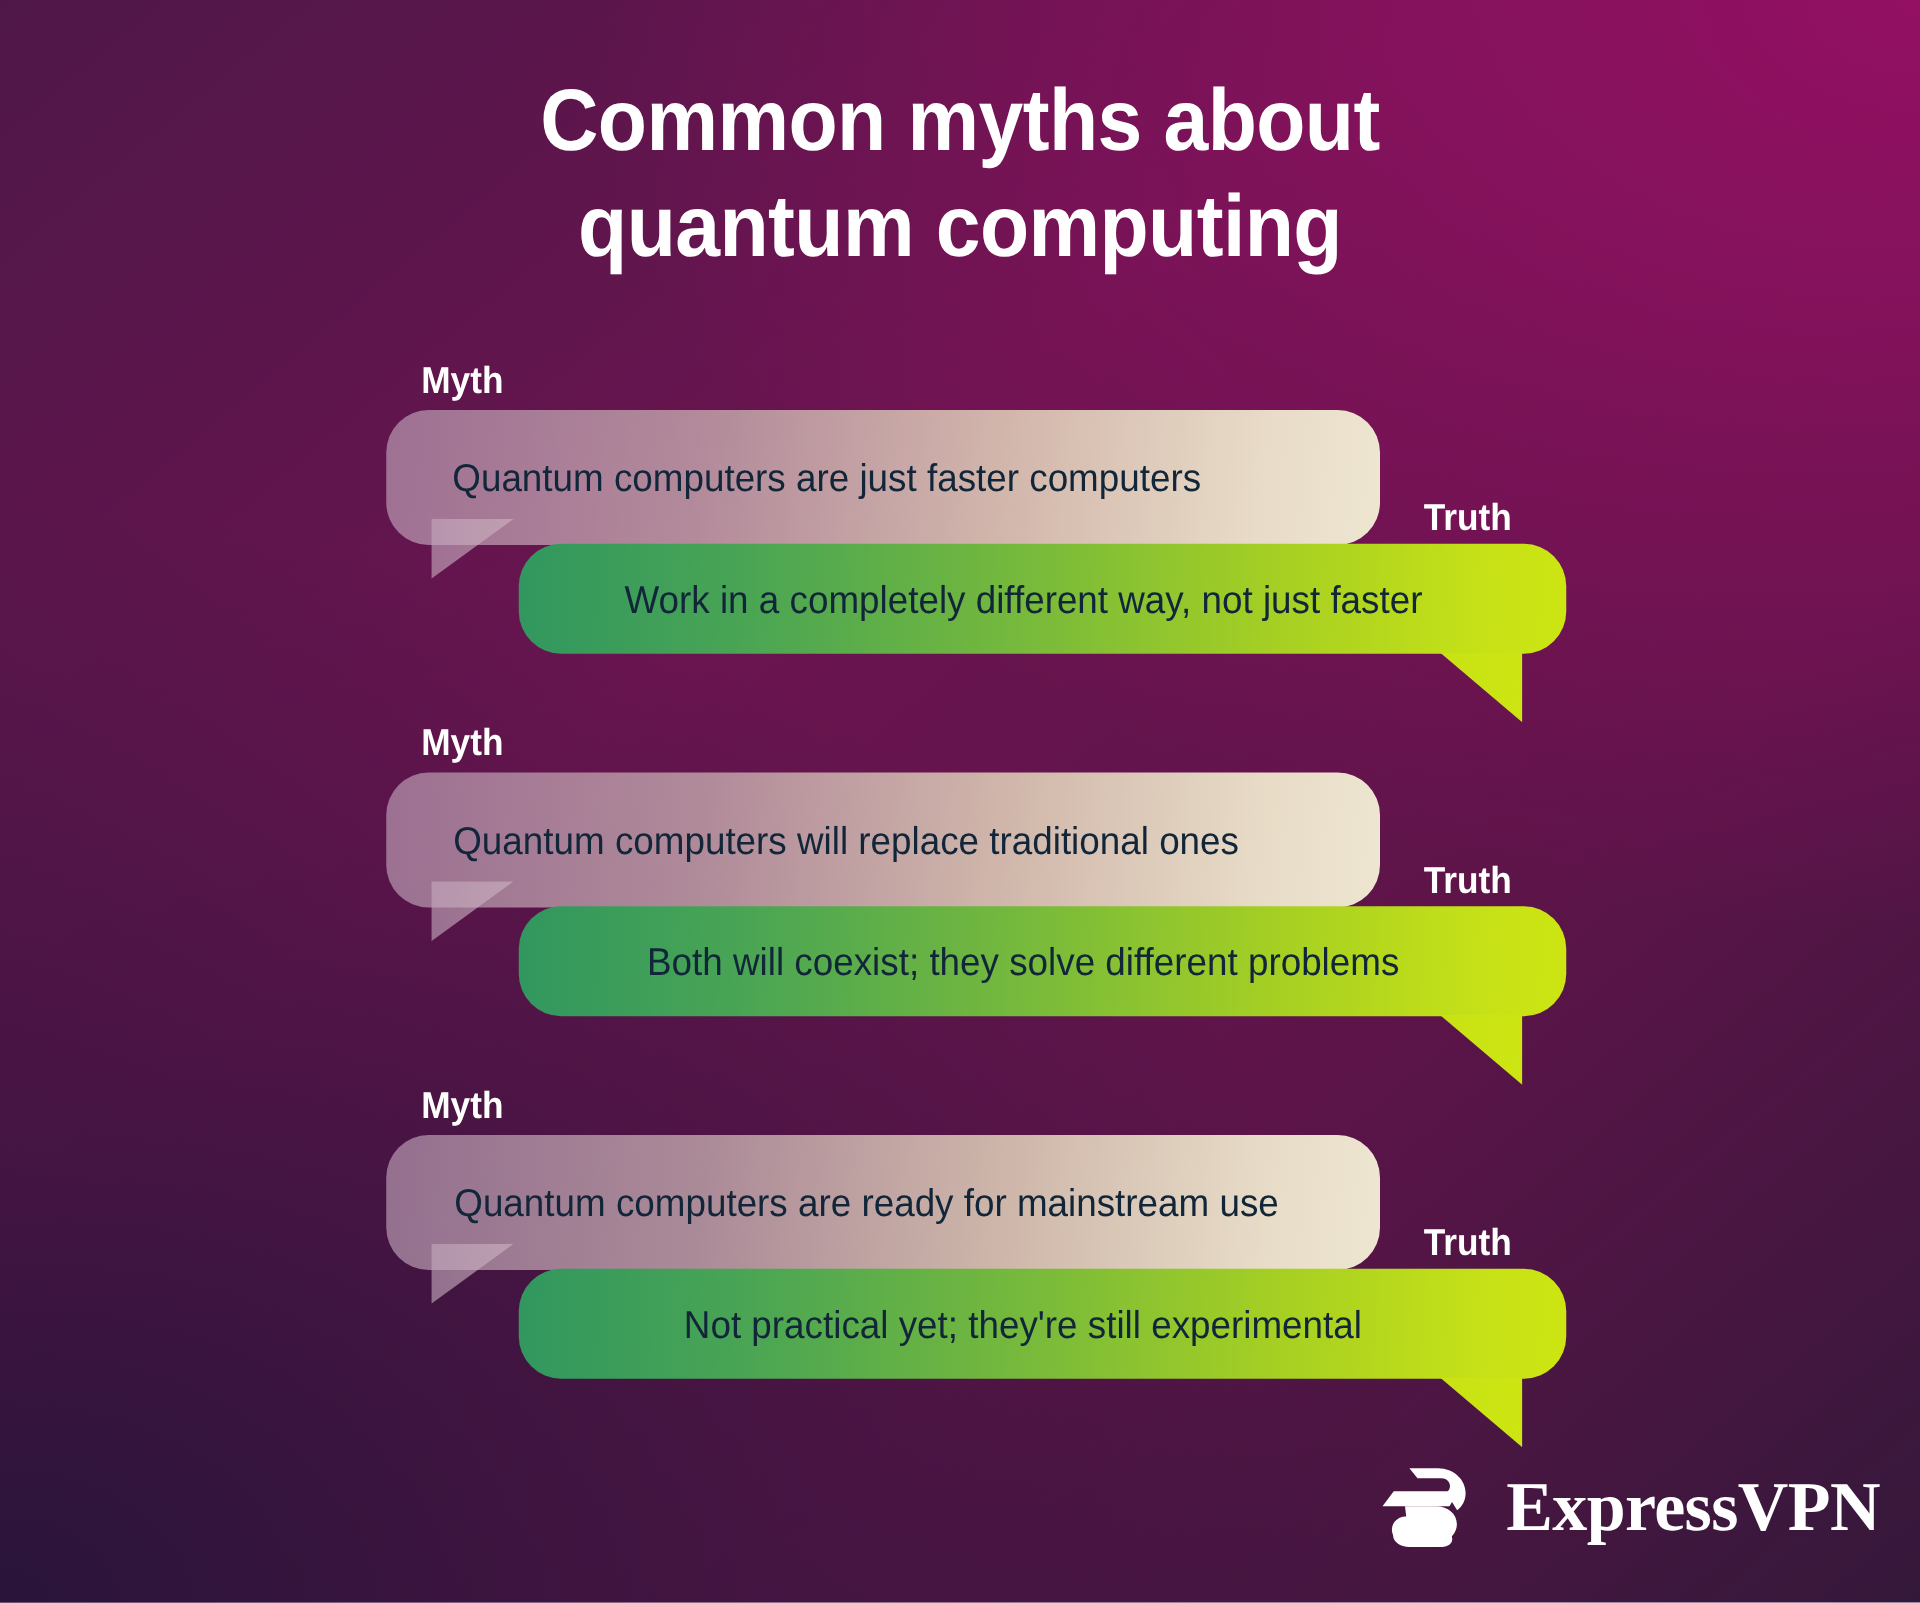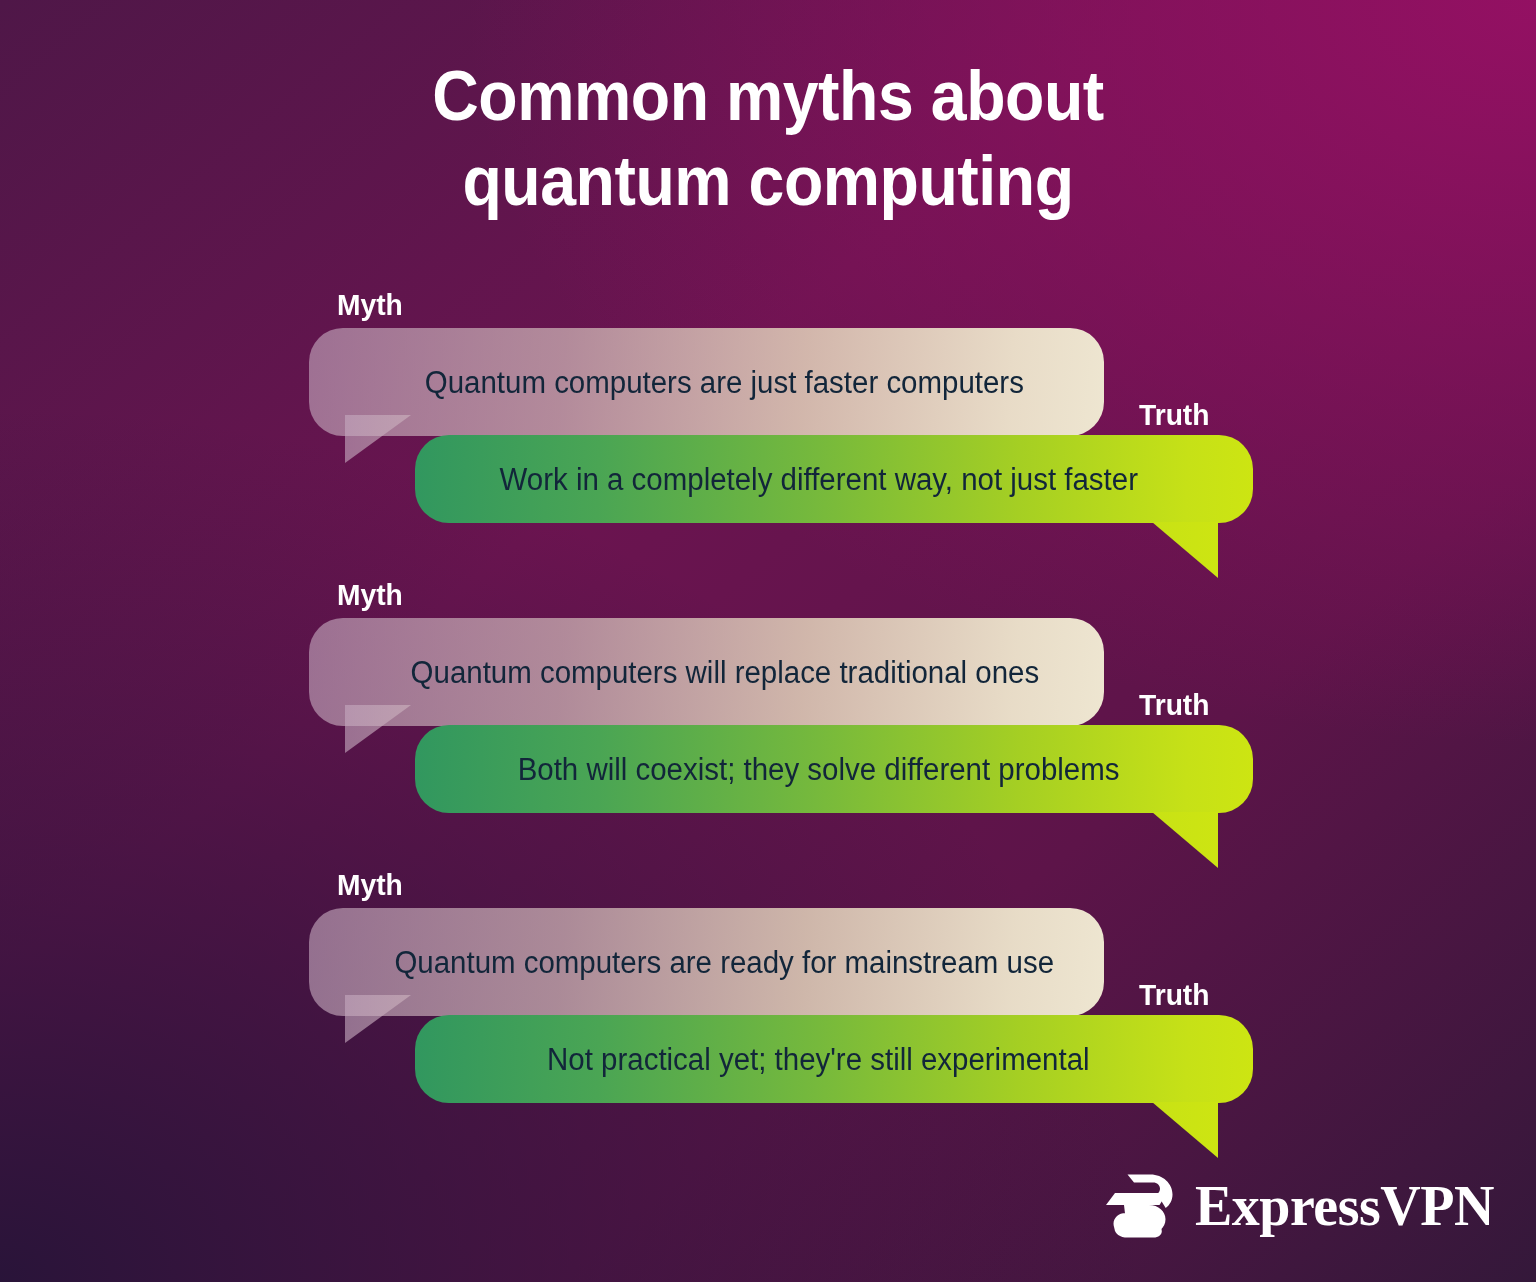--- a/index.html
+++ b/index.html
@@ -71,21 +71,20 @@
   .bubble-text {
     display:block;
     transform:scaleX(0.95);
     transform-origin:center;
   }
 
   
   .bubble-myth {
     left:309px; top:40px;
     width:795px; height:108px;
-    justify-content:center;
     background:linear-gradient(95deg,
       rgba(196,168,190,0.62) 0%,
       rgba(208,184,184,0.72) 32%,
       rgba(226,209,186,0.86) 62%,
       rgba(236,226,203,0.97) 88%,
       rgba(238,230,209,1) 100%);
   }
   .bubble-myth .bubble-text { padding-left:38px; }
 
   .tail-myth {
@@ -119,21 +118,21 @@
     background:linear-gradient(92deg, #c8e215 0%, #cde512 100%);
     clip-path:polygon(0% 0%, 100% 0%, 100% 100%);
   }
 
   
   .logo {
     position:absolute;
     left:1103px; top:1172px;
     display:flex;
     align-items:center;
-    gap:20px;
+    gap:30px;
   }
   .logo-mark { width:72px; height:68px; display:block; }
   .logo-word {
     color:#ffffff;
     font-family:"Liberation Serif", serif;
     font-size:56px;
     font-weight:700;
     letter-spacing:-0.5px;
     line-height:1;
     white-space:nowrap;

